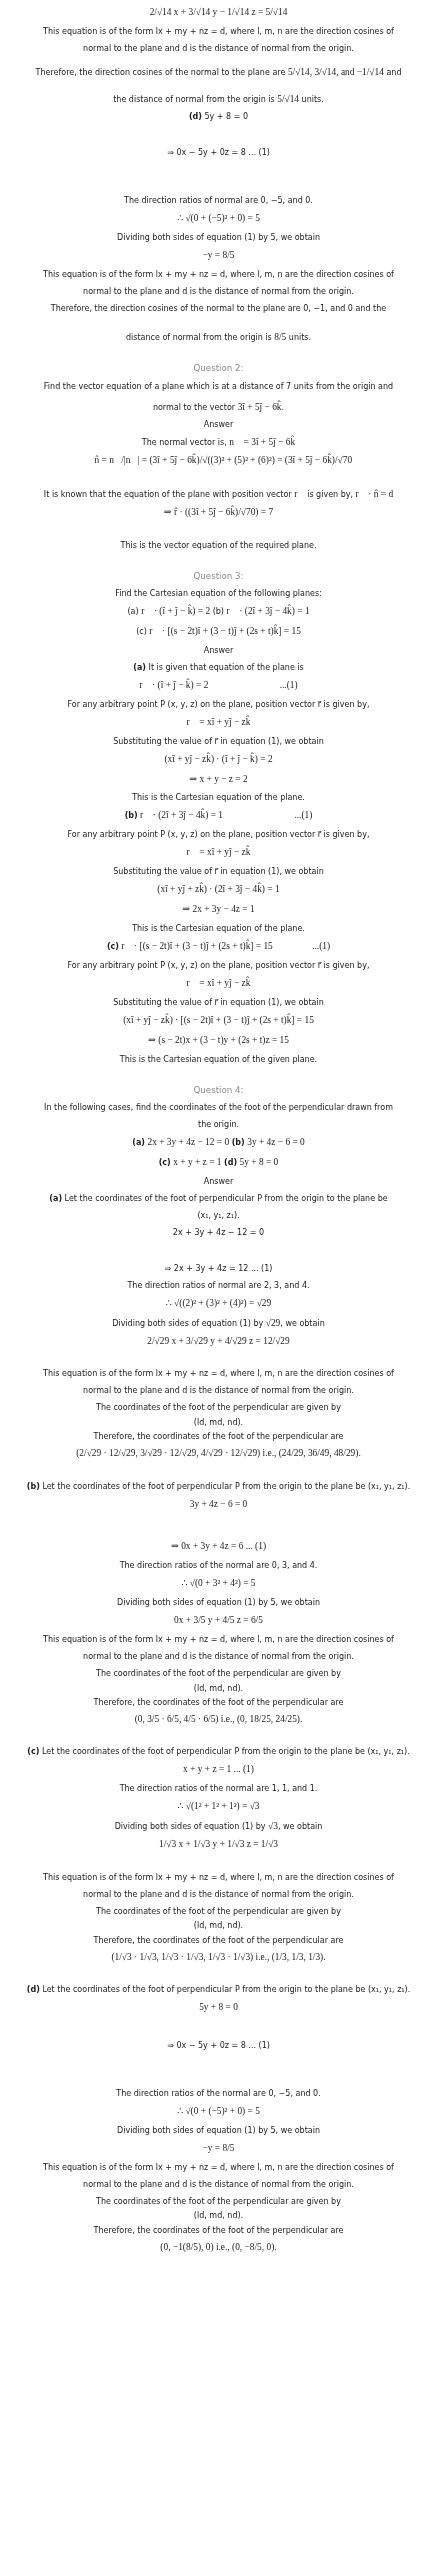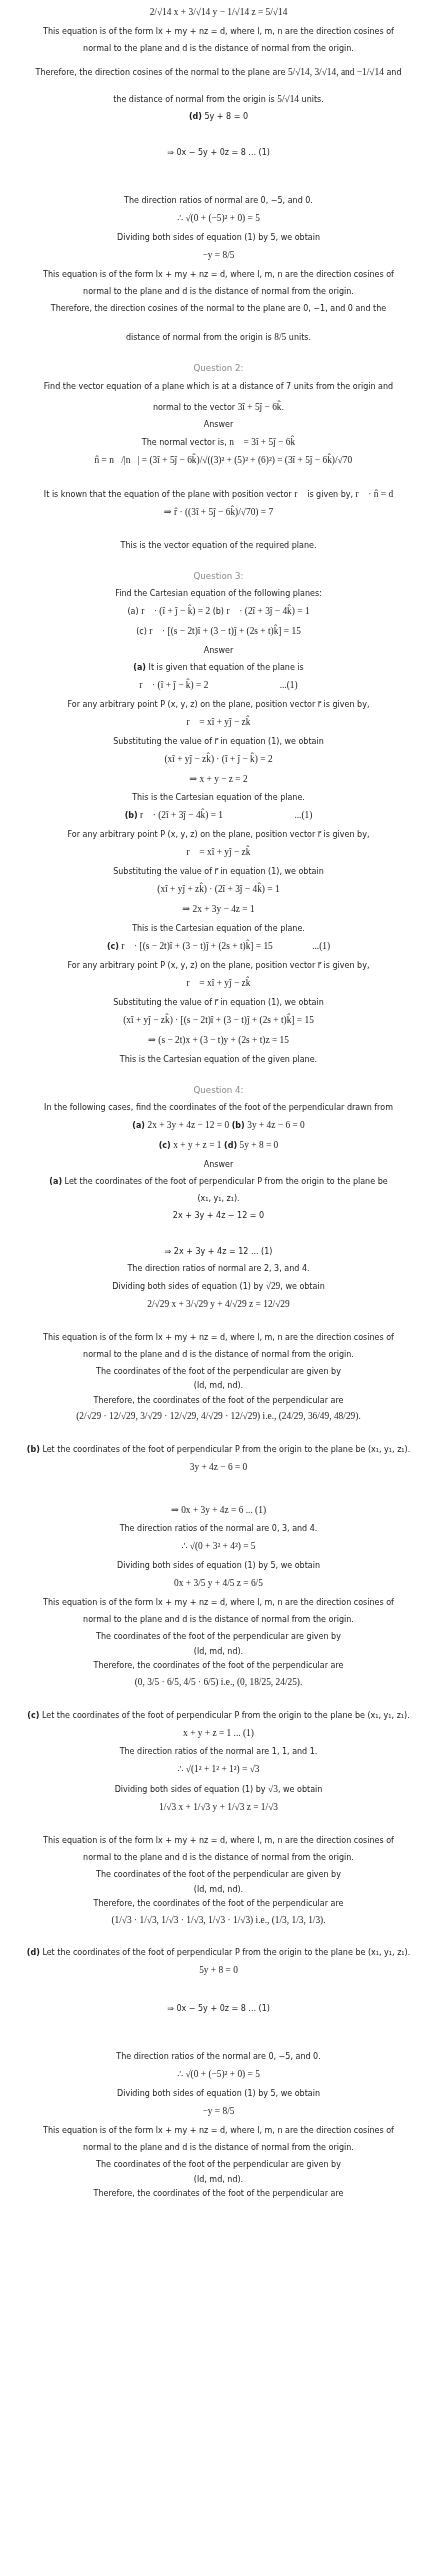--- a/index.html
+++ b/index.html
@@ -121,20 +121,21 @@
   </div>
   <div class="p">For any arbitrary point P (x, y, z) on the plane, position vector r⃗ is given by,</div>
   <div class="math eqline">r⃗ = xî + yĵ − zk̂</div>
   <div class="p">Substituting the value of r⃗ in equation (1), we obtain</div>
   <div class="math eqline">(xî + yĵ − zk̂) · [(s − 2t)î + (3 − t)ĵ + (2s + t)k̂] = 15</div>
   <div class="math eqline">⇒ (s − 2t)x + (3 − t)y + (2s + t)z = 15</div>
   <div class="p">This is the Cartesian equation of the given plane.</div>
 
   <div class="heading">Question 4:</div>
   <div class="p">In the following cases, find the coordinates of the foot of the perpendicular drawn from</div>
+  <div class="p">the origin.</div>
   <div class="p eqline">
     <span class="bold">(a)</span>
     <span class="math">2x + 3y + 4z − 12 = 0</span>
     <span class="bold">(b)</span>
     <span class="math">3y + 4z − 6 = 0</span>
   </div>
   <div class="p eqline">
     <span class="bold">(c)</span>
     <span class="math">x + y + z = 1</span>
     <span class="bold">(d)</span>
@@ -144,20 +145,21 @@
 
   <div class="p">
     <span class="bold">(a)</span>
     <span>Let the coordinates of the foot of perpendicular P from the origin to the plane be</span>
   </div>
   <div class="p">(x₁, y₁, z₁).</div>
   <div class="p">2x + 3y + 4z − 12 = 0</div>
   <div class="gap"></div>
   <div class="p">⇒ 2x + 3y + 4z = 12 ... (1)</div>
   <div class="p">The direction ratios of normal are 2, 3, and 4.</div>
+  <div class="math eqline">∴ √((2)² + (3)² + (4)²) = √29</div>
   <div class="p">
     <span>Dividing both sides of equation (1) by</span>
     <span class="math">√29</span><span>, we obtain</span>
   </div>
   <div class="math eqline big">2/√29 x + 3/√29 y + 4/√29 z = 12/√29</div>
   <div class="p">This equation is of the form lx + my + nz = d, where l, m, n are the direction cosines of</div>
   <div class="p">normal to the plane and d is the distance of normal from the origin.</div>
   <div class="p tight">The coordinates of the foot of the perpendicular are given by</div>
   <div class="p tight">(ld, md, nd).</div>
   <div class="p tight">Therefore, the coordinates of the foot of the perpendicular are</div>
@@ -213,15 +215,16 @@
   <div class="gap-lg"></div>
   <div class="p">The direction ratios of the normal are 0, −5, and 0.</div>
   <div class="math eqline">∴ √(0 + (−5)² + 0) = 5</div>
   <div class="p">Dividing both sides of equation (1) by 5, we obtain</div>
   <div class="math eqline">−y = 8/5</div>
   <div class="p">This equation is of the form lx + my + nz = d, where l, m, n are the direction cosines of</div>
   <div class="p">normal to the plane and d is the distance of normal from the origin.</div>
   <div class="p tight">The coordinates of the foot of the perpendicular are given by</div>
   <div class="p tight">(ld, md, nd).</div>
   <div class="p tight">Therefore, the coordinates of the foot of the perpendicular are</div>
+  <div class="math eqline big">(0, −1(8/5), 0) i.e., (0, −8/5, 0).</div>
 
 </div>
 
 
 </body></html>

